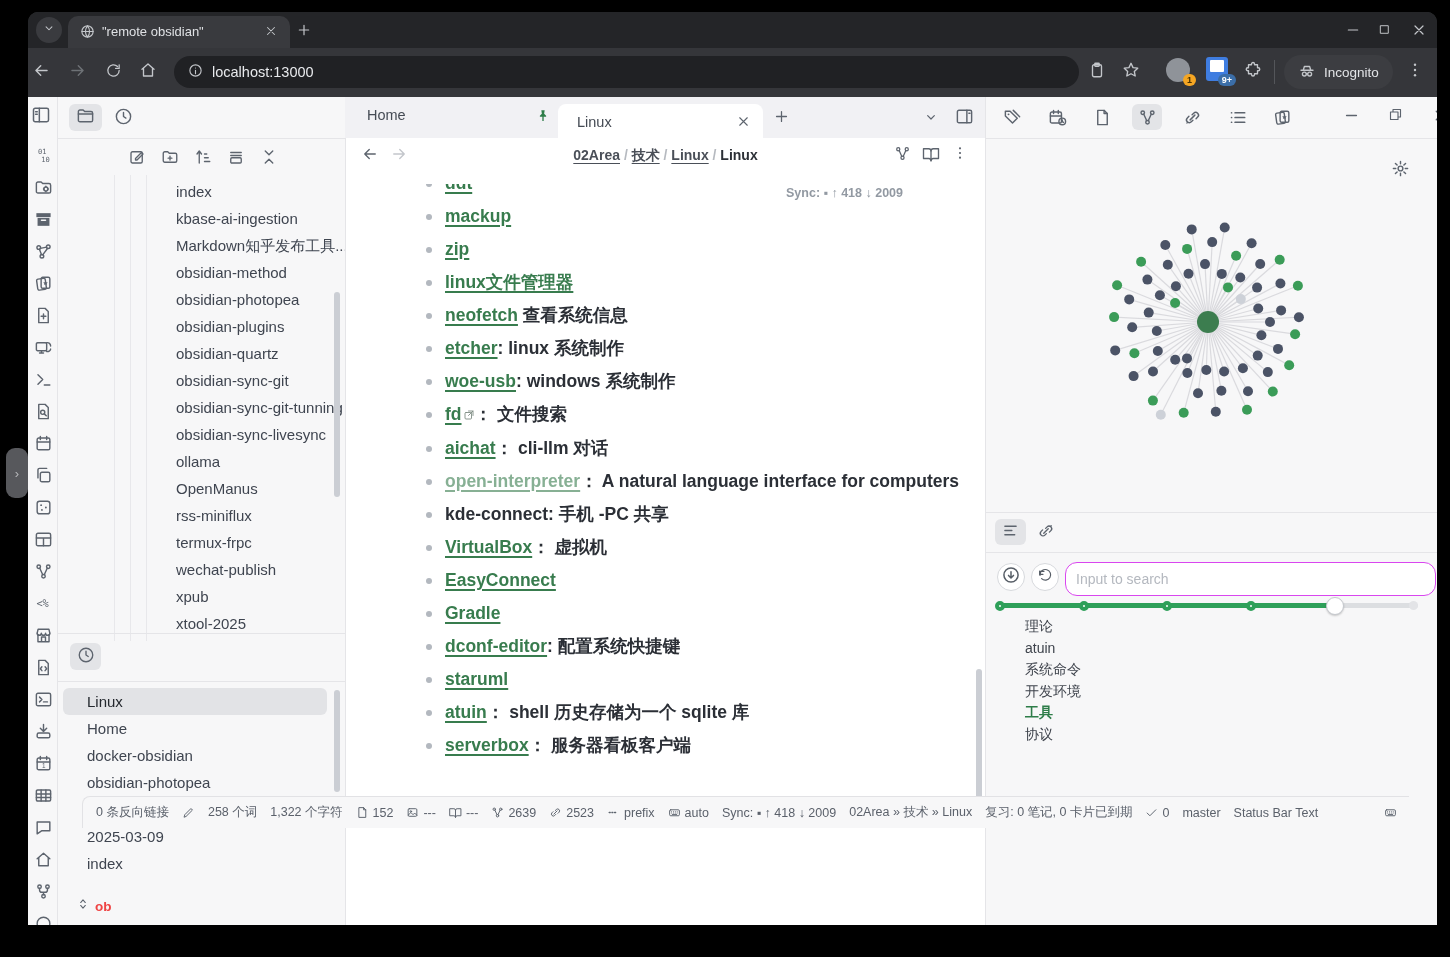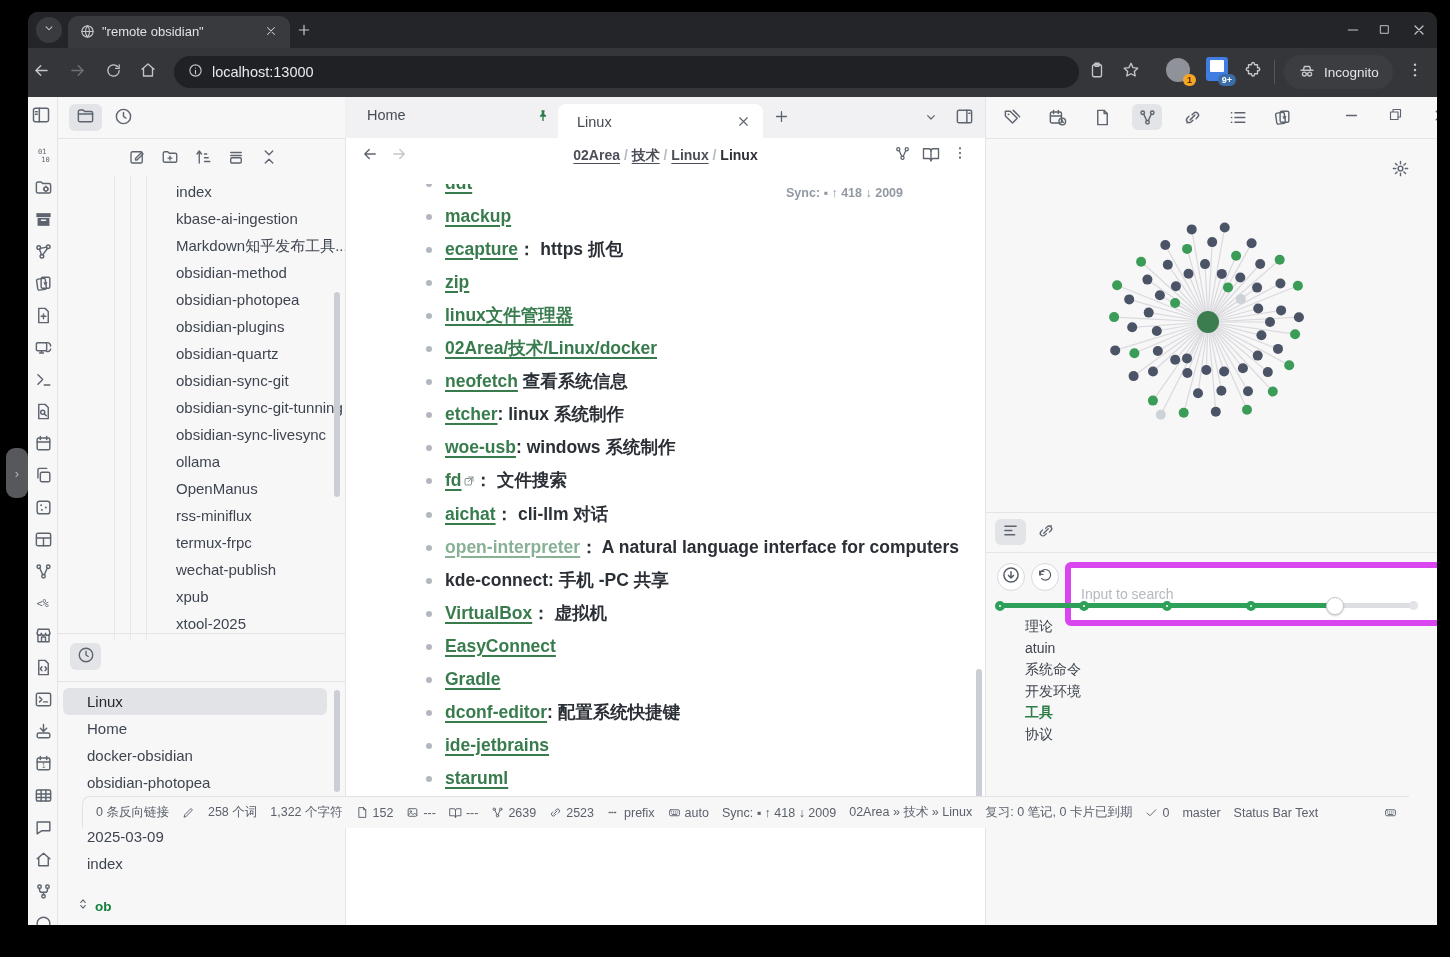--- a/index.html
+++ b/index.html
@@ -32,21 +32,21 @@
   #tab-active{background:#fff;border-radius:8px 8px 0 0;}
   
   #editor{background:#fff;font-weight:bold;}
   #note-list{list-style:none;margin:0;padding:0;}
   #note-list li{position:relative;padding-left:27px;line-height:33px;font-size:17.5px;color:#2b2f36;max-width:552px;}
   #note-list li::before{content:"";position:absolute;left:8px;top:14px;width:6px;height:6px;border-radius:50%;background:#b3b8bf;}
   #note-list a{color:var(--link);text-decoration:underline;text-decoration-thickness:1.5px;text-underline-offset:3px;cursor:pointer;}
   #note-list a.unresolved{opacity:.6;}
   .extlink{display:inline-block;vertical-align:-1px;margin-left:1px;color:#7d8b82;}
   
-  #search-input{width:349px;height:28px;border:6px solid #d946ef;border-radius:6px;background:#fff;font-size:14px;color:#3f4550;padding:12px 10px;outline:none;font-family:"Liberation Sans",sans-serif;}
+  #search-input{width:349px;height:28px;border:1px solid #d946ef;border-radius:12px;background:#fff;font-size:14px;color:#3f4550;padding:2px 10px;outline:none;font-family:"Liberation Sans",sans-serif;}
   #search-input::placeholder{color:#b4b8bf;}
   .tagrow{height:21.5px;line-height:21.5px;font-size:14px;color:#3e434c;cursor:pointer;}
   .tagrow.active{color:var(--accent-dark);font-weight:bold;}
   .circlebtn{width:26px;height:26px;border-radius:50%;border:1px solid #d7d9dd;background:#fff;display:flex;align-items:center;justify-content:center;color:#565d66;}
   
   #statusbar{left:82px;top:796px;width:1327px;height:32px;background:#f7f7f8;border-top:1px solid #e2e2e5;border-left:1px solid #e2e2e5;border-radius:8px 0 0 0;display:flex;align-items:center;gap:13px;padding-left:13px;box-sizing:border-box;font-size:12.5px;color:#5b616b;white-space:nowrap;overflow:hidden;z-index:30;}
   .sb-item{display:flex;align-items:flex-start;gap:4px;}
 </style>
 </head>
 <body>
@@ -427,21 +427,21 @@
         <div class="tree-item" style="padding-left: 24px; background: rgb(226, 227, 230); border-radius: 6px; color: rgb(36, 40, 46);">Linux</div>
         <div class="tree-item" style="padding-left: 24px;">Home</div>
         <div class="tree-item" style="padding-left: 24px;">docker-obsidian</div>
         <div class="tree-item" style="padding-left: 24px;">obsidian-photopea</div>
         <div class="tree-item" style="padding-left: 24px;">obsidian-plugins</div>
         <div class="tree-item" style="padding-left: 24px;">2025-03-09</div>
         <div class="tree-item" style="padding-left: 24px;">index</div>
       </div>
     <div class="abs scrollthumb" style="left:306px;top:593px;height:102px;"></div>
 
-    <div class="abs" style="left:48px;top:800px;display:flex;align-items:center;gap:5px;color:#15803d;">
+    <div class="abs" style="left:48px;top:800px;display:flex;align-items:center;gap:5px;color:#ef4444;">
       <span class="ob-ic">
           <span class="ic"><svg viewBox="0 0 24 24" width="14" height="14" fill="none" stroke="currentColor" stroke-width="1.8" stroke-linecap="round" stroke-linejoin="round">
               <path d="M8 9.5L12 5l4 4.5M8 14.5L12 19l4-4.5"></path>
             </svg></span>
         </span>
       <span style="font-size:13.5px;font-weight:bold;">ob</span>
     </div>
     <div class="abs vline" style="left:317px;top:0;height:828px;"></div>
 
     <div id="tabstrip-main" class="abs">
@@ -512,40 +512,38 @@
               <circle cx="12" cy="12" r="1.6" fill="currentColor" stroke="none"></circle>
               <circle cx="12" cy="19" r="1.6" fill="currentColor" stroke="none"></circle>
             </svg></span>
         </div>
       <div class="abs" style="left:440px;top:48px;font-size:12.5px;color:#9299a2;">Sync: ▪ ↑ 418 ↓ 2009</div>
 
       <div class="abs" style="left:72px;top:46px;width:560px;height:753px;overflow:hidden;">
         <ul id="note-list" style="margin-top:-17px;">
             <li><a>ddt</a></li>
             <li><a>mackup</a></li>
-            <li><a>ecapture</a><span>： https 抓包</span></li>
             <li><a>zip</a></li>
             <li><a>linux文件管理器</a></li>
-            <li><a>02Area/技术/Linux/docker</a></li>
             <li><a>neofetch</a><span> 查看系统信息</span></li>
             <li><a>etcher</a><span>: linux 系统制作</span></li>
             <li><a>woe-usb</a><span>: windows 系统制作</span></li>
             <li><a>fd</a><span class="extlink"><svg viewBox="0 0 24 24" width="12" height="12" fill="none" stroke="currentColor" stroke-width="1.8" stroke-linecap="round" stroke-linejoin="round">
                   <rect x="4" y="7" width="13" height="13" rx="2"></rect>
                   <path d="M11 4h9v9M20 4l-9 9"></path>
                 </svg></span><span>： 文件搜索</span></li>
             <li><a>aichat</a><span>： cli-llm 对话</span></li>
             <li><a class="unresolved">open-interpreter</a><span>： A natural language interface for computers</span></li>
             <li><span>kde-connect: 手机 -PC 共享</span></li>
             <li><a>VirtualBox</a><span>： 虚拟机</span></li>
             <li><a>EasyConnect</a></li>
             <li><a>Gradle</a></li>
             <li><a>dconf-editor</a><span>: 配置系统快捷键</span></li>
-            <li><a>ide-jetbrains</a></li>
             <li><a>staruml</a></li>
+            <li><a>atuin</a><span>： shell 历史存储为一个 sqlite 库</span></li>
             <li><a>serverbox</a><span>： 服务器看板客户端</span></li>
           </ul>
       </div>
       <div class="abs scrollthumb" style="left:630px;top:531px;height:132px;"></div>
     </div>
     <div class="abs vline" style="left:957px;top:0;height:828px;"></div>
 
     <div class="abs" style="left:957px;top:0;width:452px;height:828px;">
       <div id="right-tabs" class="abs" style="left:12px;top:7px;display:flex;gap:15px;align-items:center;">
           <div class="ob-ic" style="width: 30px; height: 26px; border-radius: 6px;">

